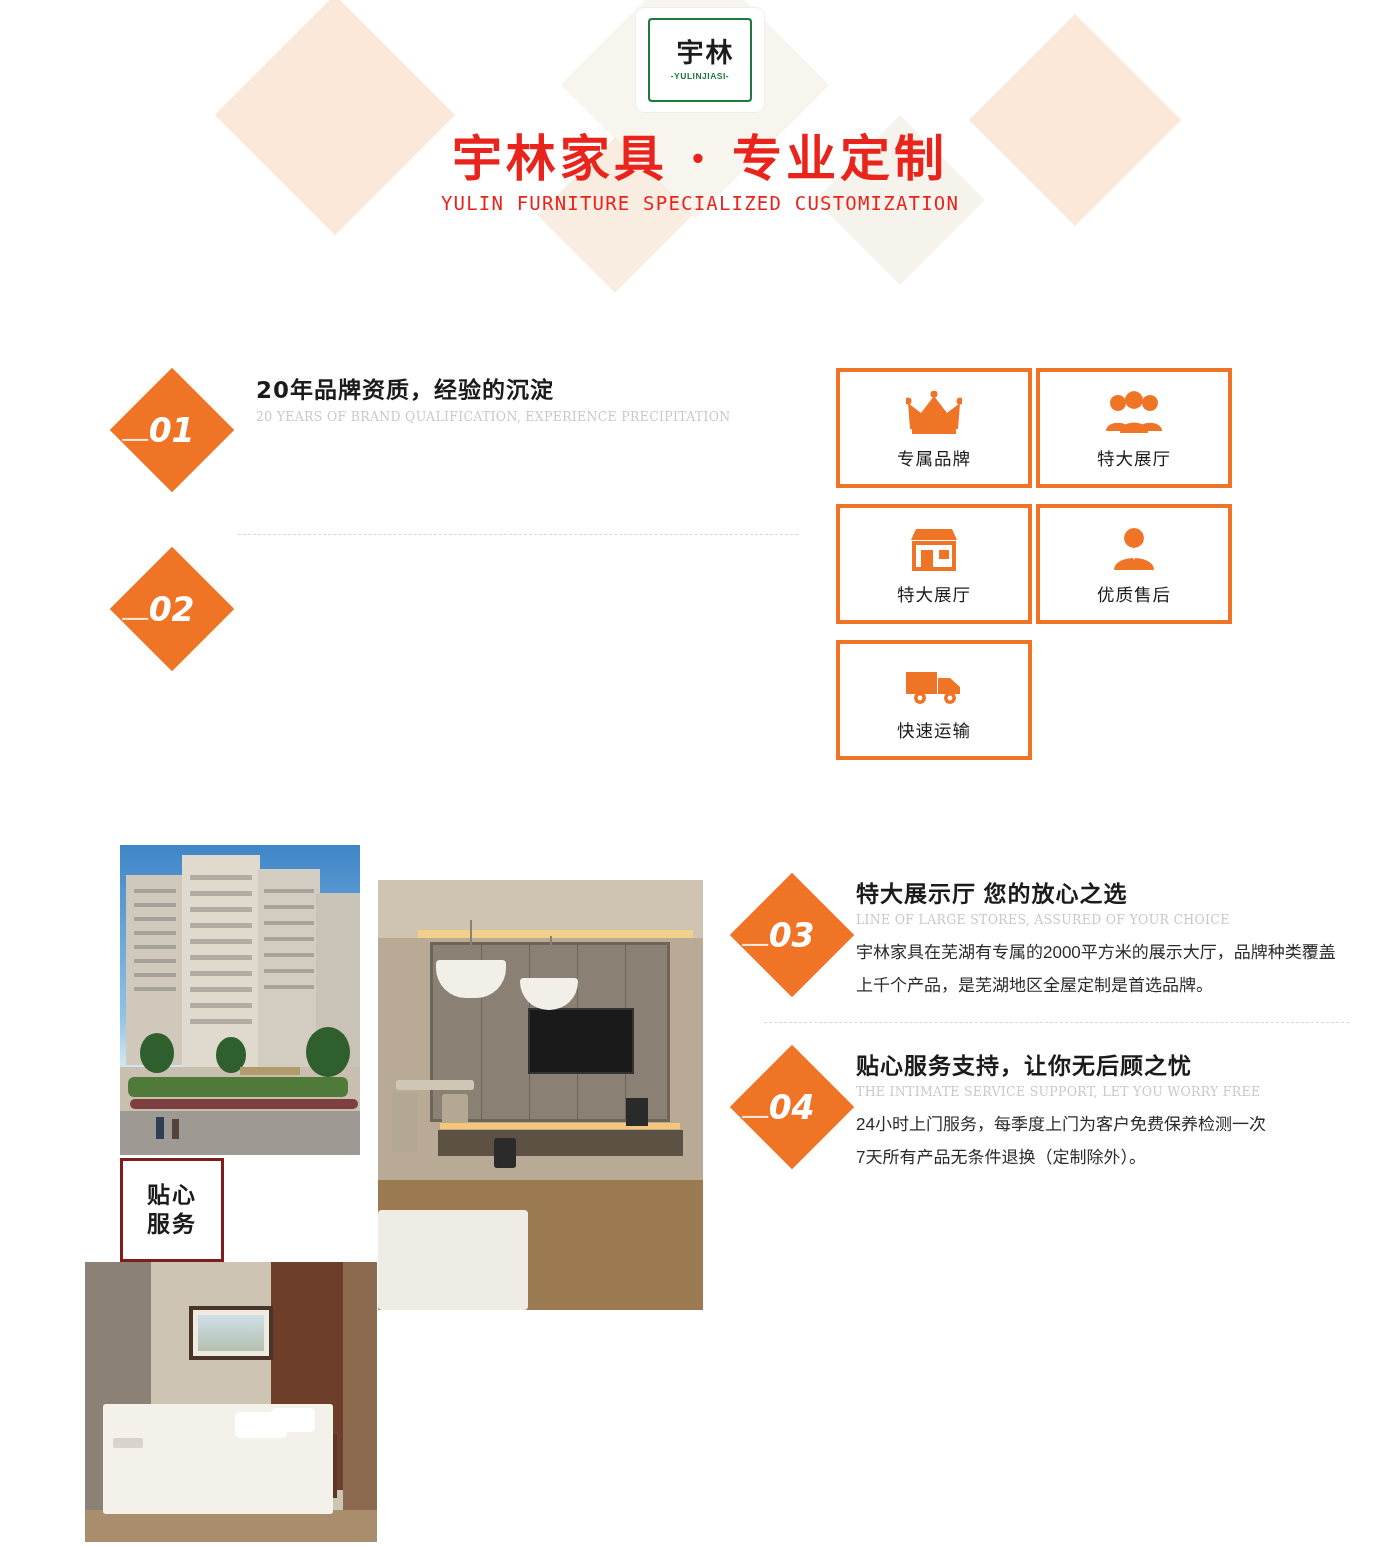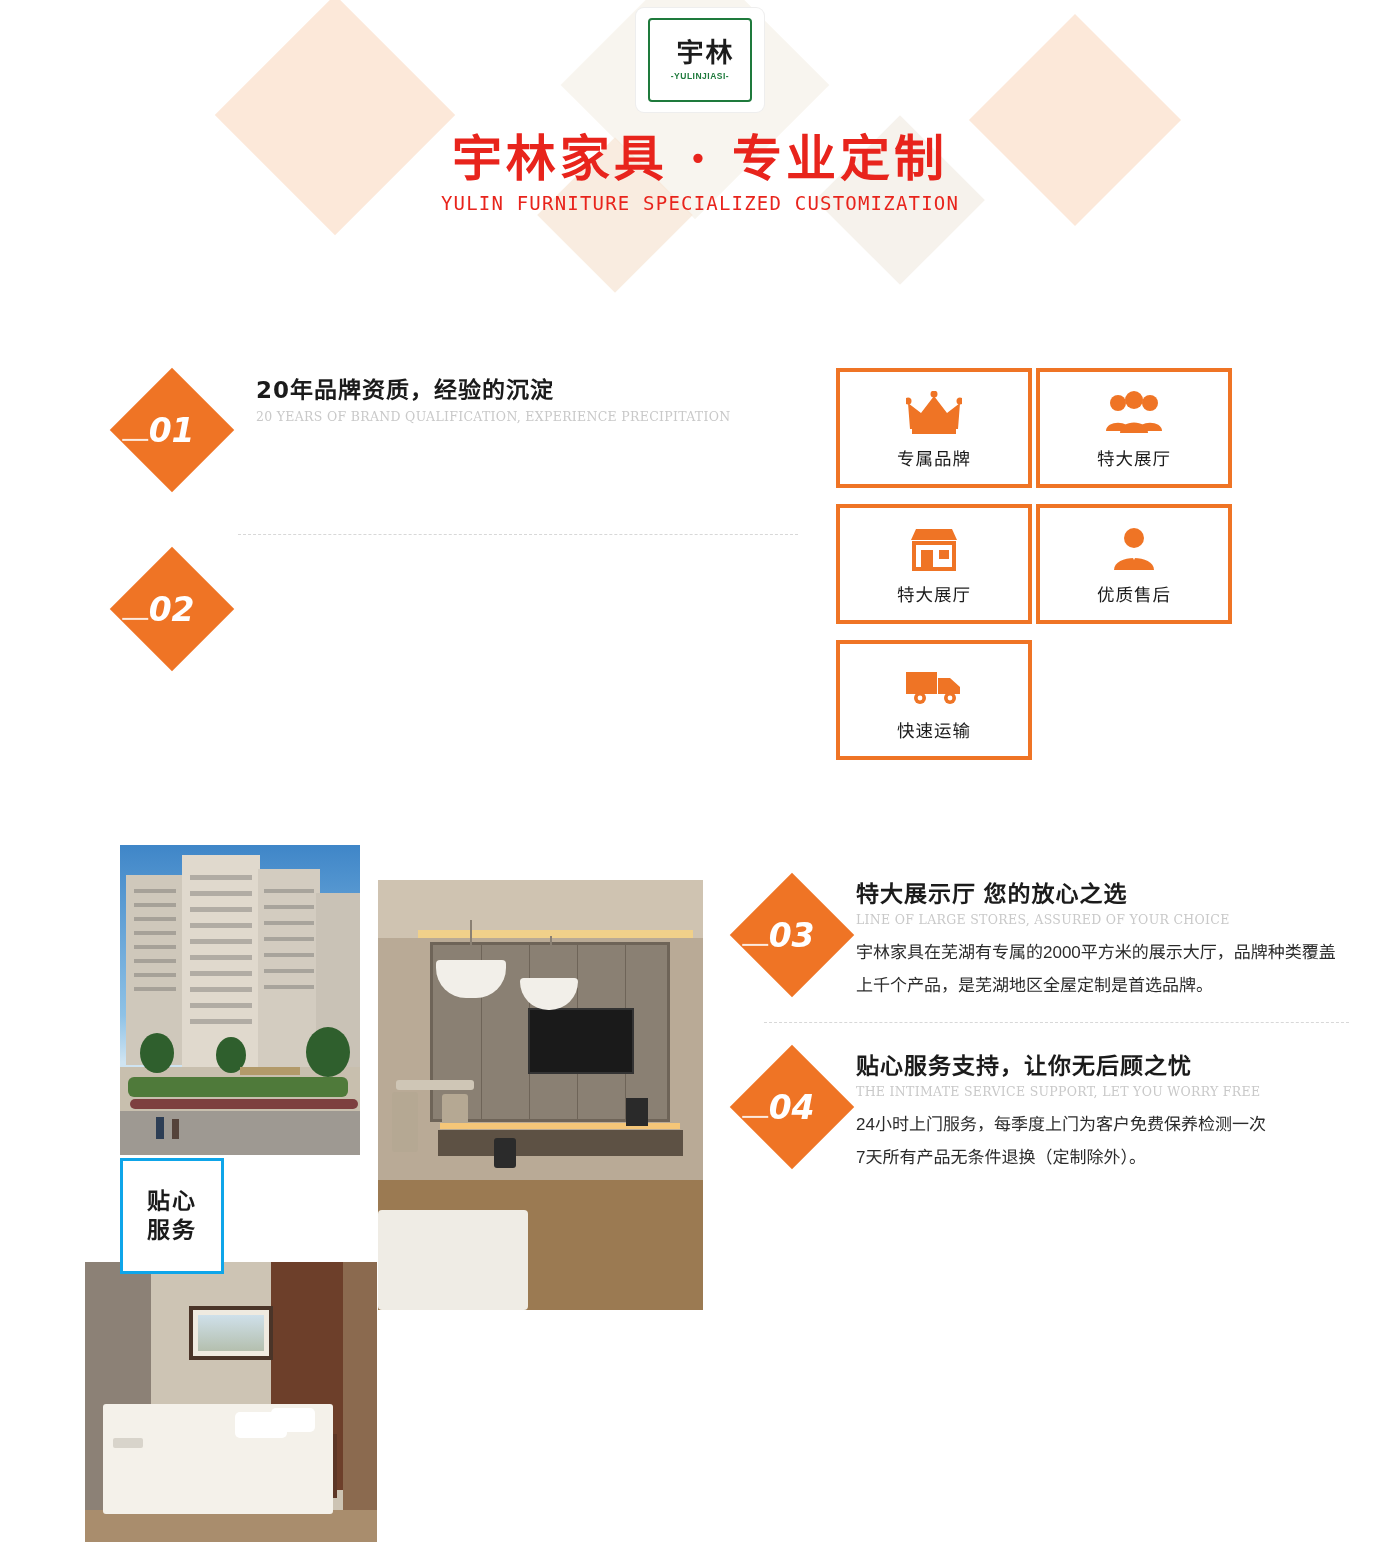--- a/index.html
+++ b/index.html
@@ -244,22 +244,22 @@
     left: 378px; top: 880px;
     width: 325px; height: 430px;
   }
   .photo-bed {
     left: 85px; top: 1262px;
     width: 292px; height: 280px;
   }
   .service-stamp {
     position: absolute;
     left: 120px; top: 1158px;
-    width: 104px; height: 116px;
-    border: 3px solid #0ea5e9;
+    width: 104px; height: 104px;
+    border: 3px solid #7f1d1d;
     background: #fff;
     display: flex;
     flex-direction: column;
     align-items: center;
     justify-content: center;
     line-height: 1.25;
     font-size: 23px;
     font-weight: bold;
     color: #1b1b1b;
     letter-spacing: 2px;

